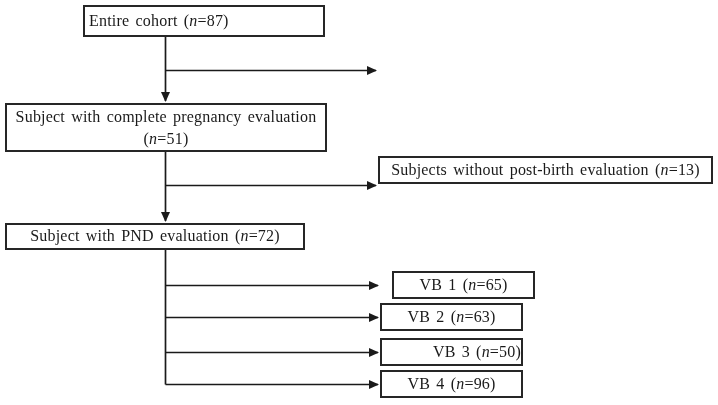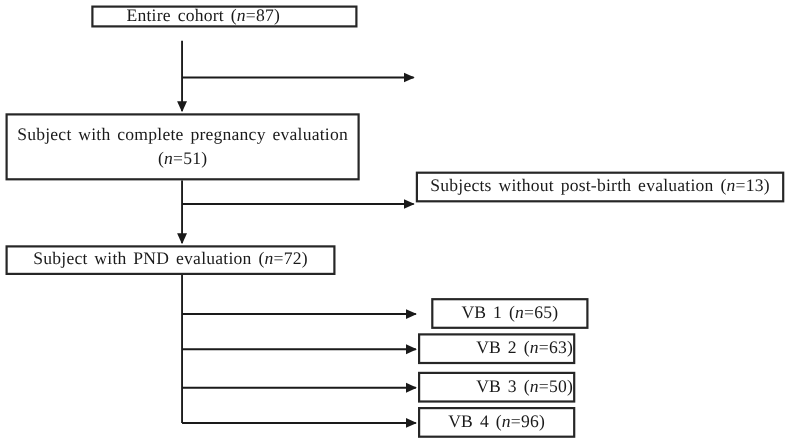--- a/index.html
+++ b/index.html
@@ -21,28 +21,28 @@
     line-height: 1.3;
     display: flex;
     align-items: center;
     justify-content: center;
     text-align: center;
     word-spacing: 2px;
     letter-spacing: 0.2px;
     white-space: nowrap;
   }
   .box i { font-style: italic; }
-  .box-entire     { left: 83px;  top: 5px;   width: 242px; height: 20px; justify-content: flex-start; padding-left: 30px; }
-  .box-pregnancy  { left: 5px;   top: 103px; width: 322px; height: 61px; flex-direction: column; line-height: 1.32; }
+  .box-entire     { left: 83px;  top: 5px;   width: 242px; height: 32px; justify-content: flex-start; padding-left: 4px; }
+  .box-pregnancy  { left: 5px;   top: 103px; width: 322px; height: 49px; flex-direction: column; line-height: 1.32; }
   .box-pnd        { left: 5px;   top: 223px; width: 300px; height: 27px; }
   .box-lost       { left: 378px; top: 55px;  width: 335px; height: 30px; }
   .box-postbirth  { left: 378px; top: 156px; width: 335px; height: 28px; }
   .box-vb         { left: 380px; width: 143px; height: 28px; }
   .box-vb1 { top: 271px; margin-left: 12px; }
-  .box-vb2 { top: 303px; justify-content: flex-end; }
+  .box-vb2 { top: 303px; }
   .box-vb3 { top: 338px; justify-content: flex-end; }
   .box-vb4 { top: 370px; }
   .connectors { position: absolute; left: 0; top: 0; width: 718px; height: 405px; }
 </style>
 </head>
 <body>
 
 <div class="canvas">
 
   <svg class="connectors" viewBox="0 0 718 405" xmlns="http://www.w3.org/2000/svg">

